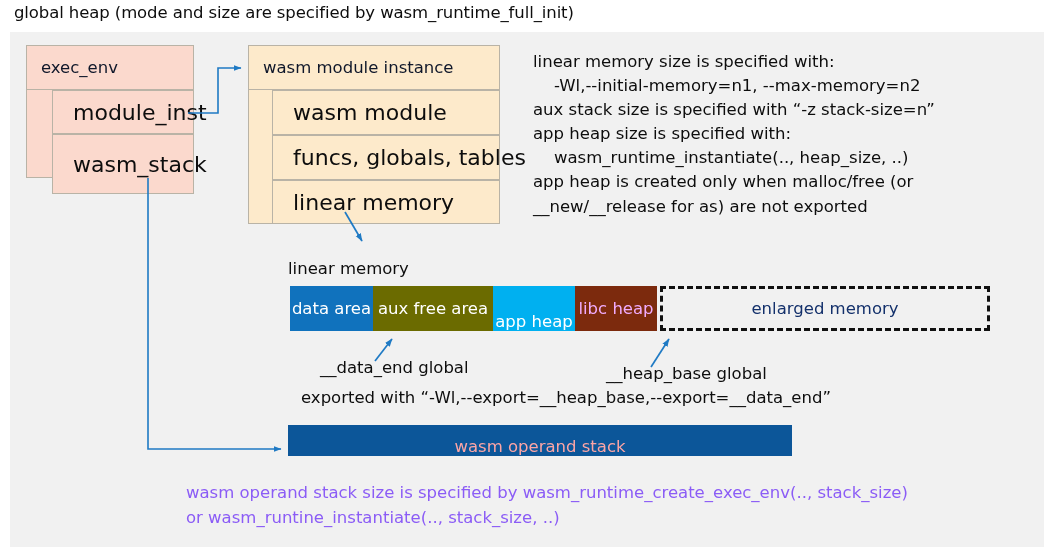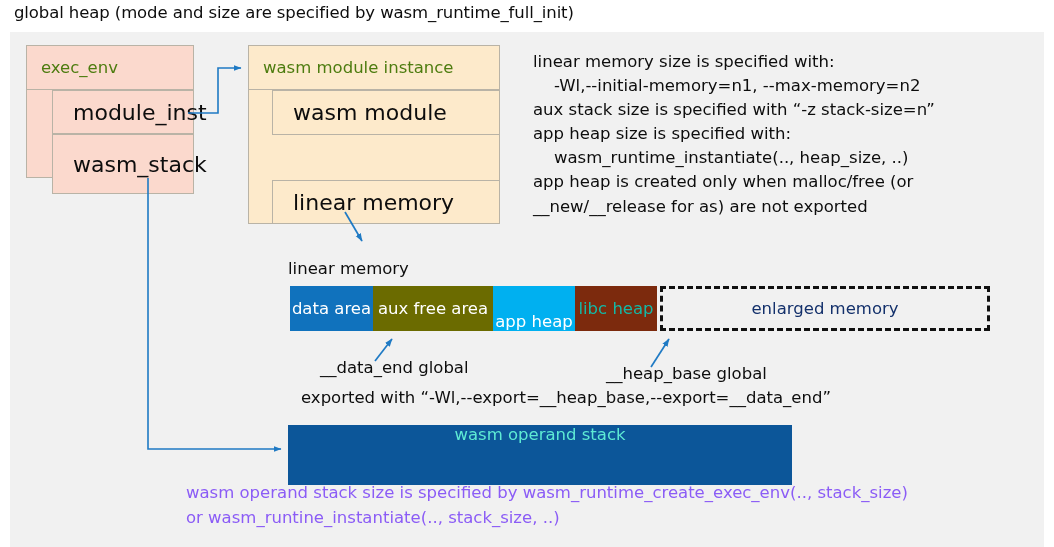--- a/index.html
+++ b/index.html
@@ -44,21 +44,21 @@
     box-sizing: border-box;
     border: 1px solid #b9b3a6;
   }
   .struct-head {
     position: absolute;
     box-sizing: border-box;
     display: flex;
     align-items: center;
     border: 1px solid #b9b3a6;
     font-size: 16.5px;
-    color: #4d7c0f;
+    color: #0f172a;
     padding-left: 14px;
     white-space: nowrap;
   }
   .struct-row {
     position: absolute;
     box-sizing: border-box;
     display: flex;
     align-items: center;
     border: 1px solid #b9b3a6;
     font-size: 22px;
@@ -110,27 +110,27 @@
     border: 3px dashed #111111;
     color: #13306b;
   }
 
   
   .op-stack {
     position: absolute;
     left: 288px;
     top: 425px;
     width: 504px;
-    height: 60px;
+    height: 31px;
     background: #0c5699;
     display: flex;
-    align-items: flex-start;
+    align-items: flex-end;
     justify-content: center;
     font-size: 16.5px;
-    color: #5eead4;
+    color: #fca5a5;
     white-space: nowrap;
   }
 
   
   .anno {
     position: absolute;
     font-size: 16.5px;
     color: #0d0d0d;
     white-space: nowrap;
   }
@@ -175,20 +175,23 @@
   <div class="struct-row pink" style="left: 52px; top: 134px; width: 142px; height: 60px; background: rgb(251, 217, 205);">
     <span>wasm_stack</span>
   </div>
 
   <div class="struct-box cream" style="left: 248px; top: 45px; width: 252px; height: 179px; background: rgb(253, 234, 203);"></div>
   <div class="struct-head cream" style="left: 248px; top: 45px; width: 252px; height: 45px; background: rgb(253, 234, 203);">
     <span>wasm module instance</span>
   </div>
   <div class="struct-row cream" style="left: 272px; top: 90px; width: 228px; height: 45px; background: rgb(253, 234, 203);">
     <span>wasm module</span>
+  </div>
+  <div class="struct-row cream" style="left: 272px; top: 135px; width: 228px; height: 45px; background: rgb(253, 234, 203);">
+    <span>funcs, globals, tables</span>
   </div>
   <div class="struct-row cream" style="left: 272px; top: 180px; width: 228px; height: 44px; background: rgb(253, 234, 203);">
     <span>linear memory</span>
   </div>
 
   <div class="note-block" style="left:533px; top:50px;">linear memory size is specified with:
     -Wl,--initial-memory=n1, --max-memory=n2
 aux stack size is specified with “-z stack-size=n”
 app heap size is specified with:
     wasm_runtime_instantiate(.., heap_size, ..)
@@ -200,21 +203,21 @@
   <div class="mem-bar">
     <div class="mem-seg" style="left: 0px; width: 83px; background: rgb(16, 114, 189); color: rgb(255, 255, 255);">
       <span>data area</span>
     </div>
     <div class="mem-seg" style="left: 83px; width: 120px; background: rgb(107, 107, 0); color: rgb(255, 255, 255);">
       <span>aux free area</span>
     </div>
     <div class="mem-seg" style="left: 203px; width: 82px; background: rgb(0, 176, 240); color: rgb(255, 255, 255); align-items: flex-end;">
       <span>app heap</span>
     </div>
-    <div class="mem-seg" style="left: 285px; width: 82px; background: rgb(124, 42, 13); color: #14b8a6;">
+    <div class="mem-seg" style="left: 285px; width: 82px; background: rgb(124, 42, 13); color: #f0abfc;">
       <span>libc heap</span>
     </div>
     <div class="mem-seg dashed" style="left: 370px; width: 330px; color: rgb(19, 48, 107);">
       <span>enlarged memory</span>
     </div>
   </div>
 
   <div class="anno" style="left:320px; top:358px;">__data_end global</div>
   <div class="anno" style="left:606px; top:364px;">__heap_base global</div>
   <div class="anno" style="left:301px; top:388px;">exported with “-Wl,--export=__heap_base,--export=__data_end”</div>

